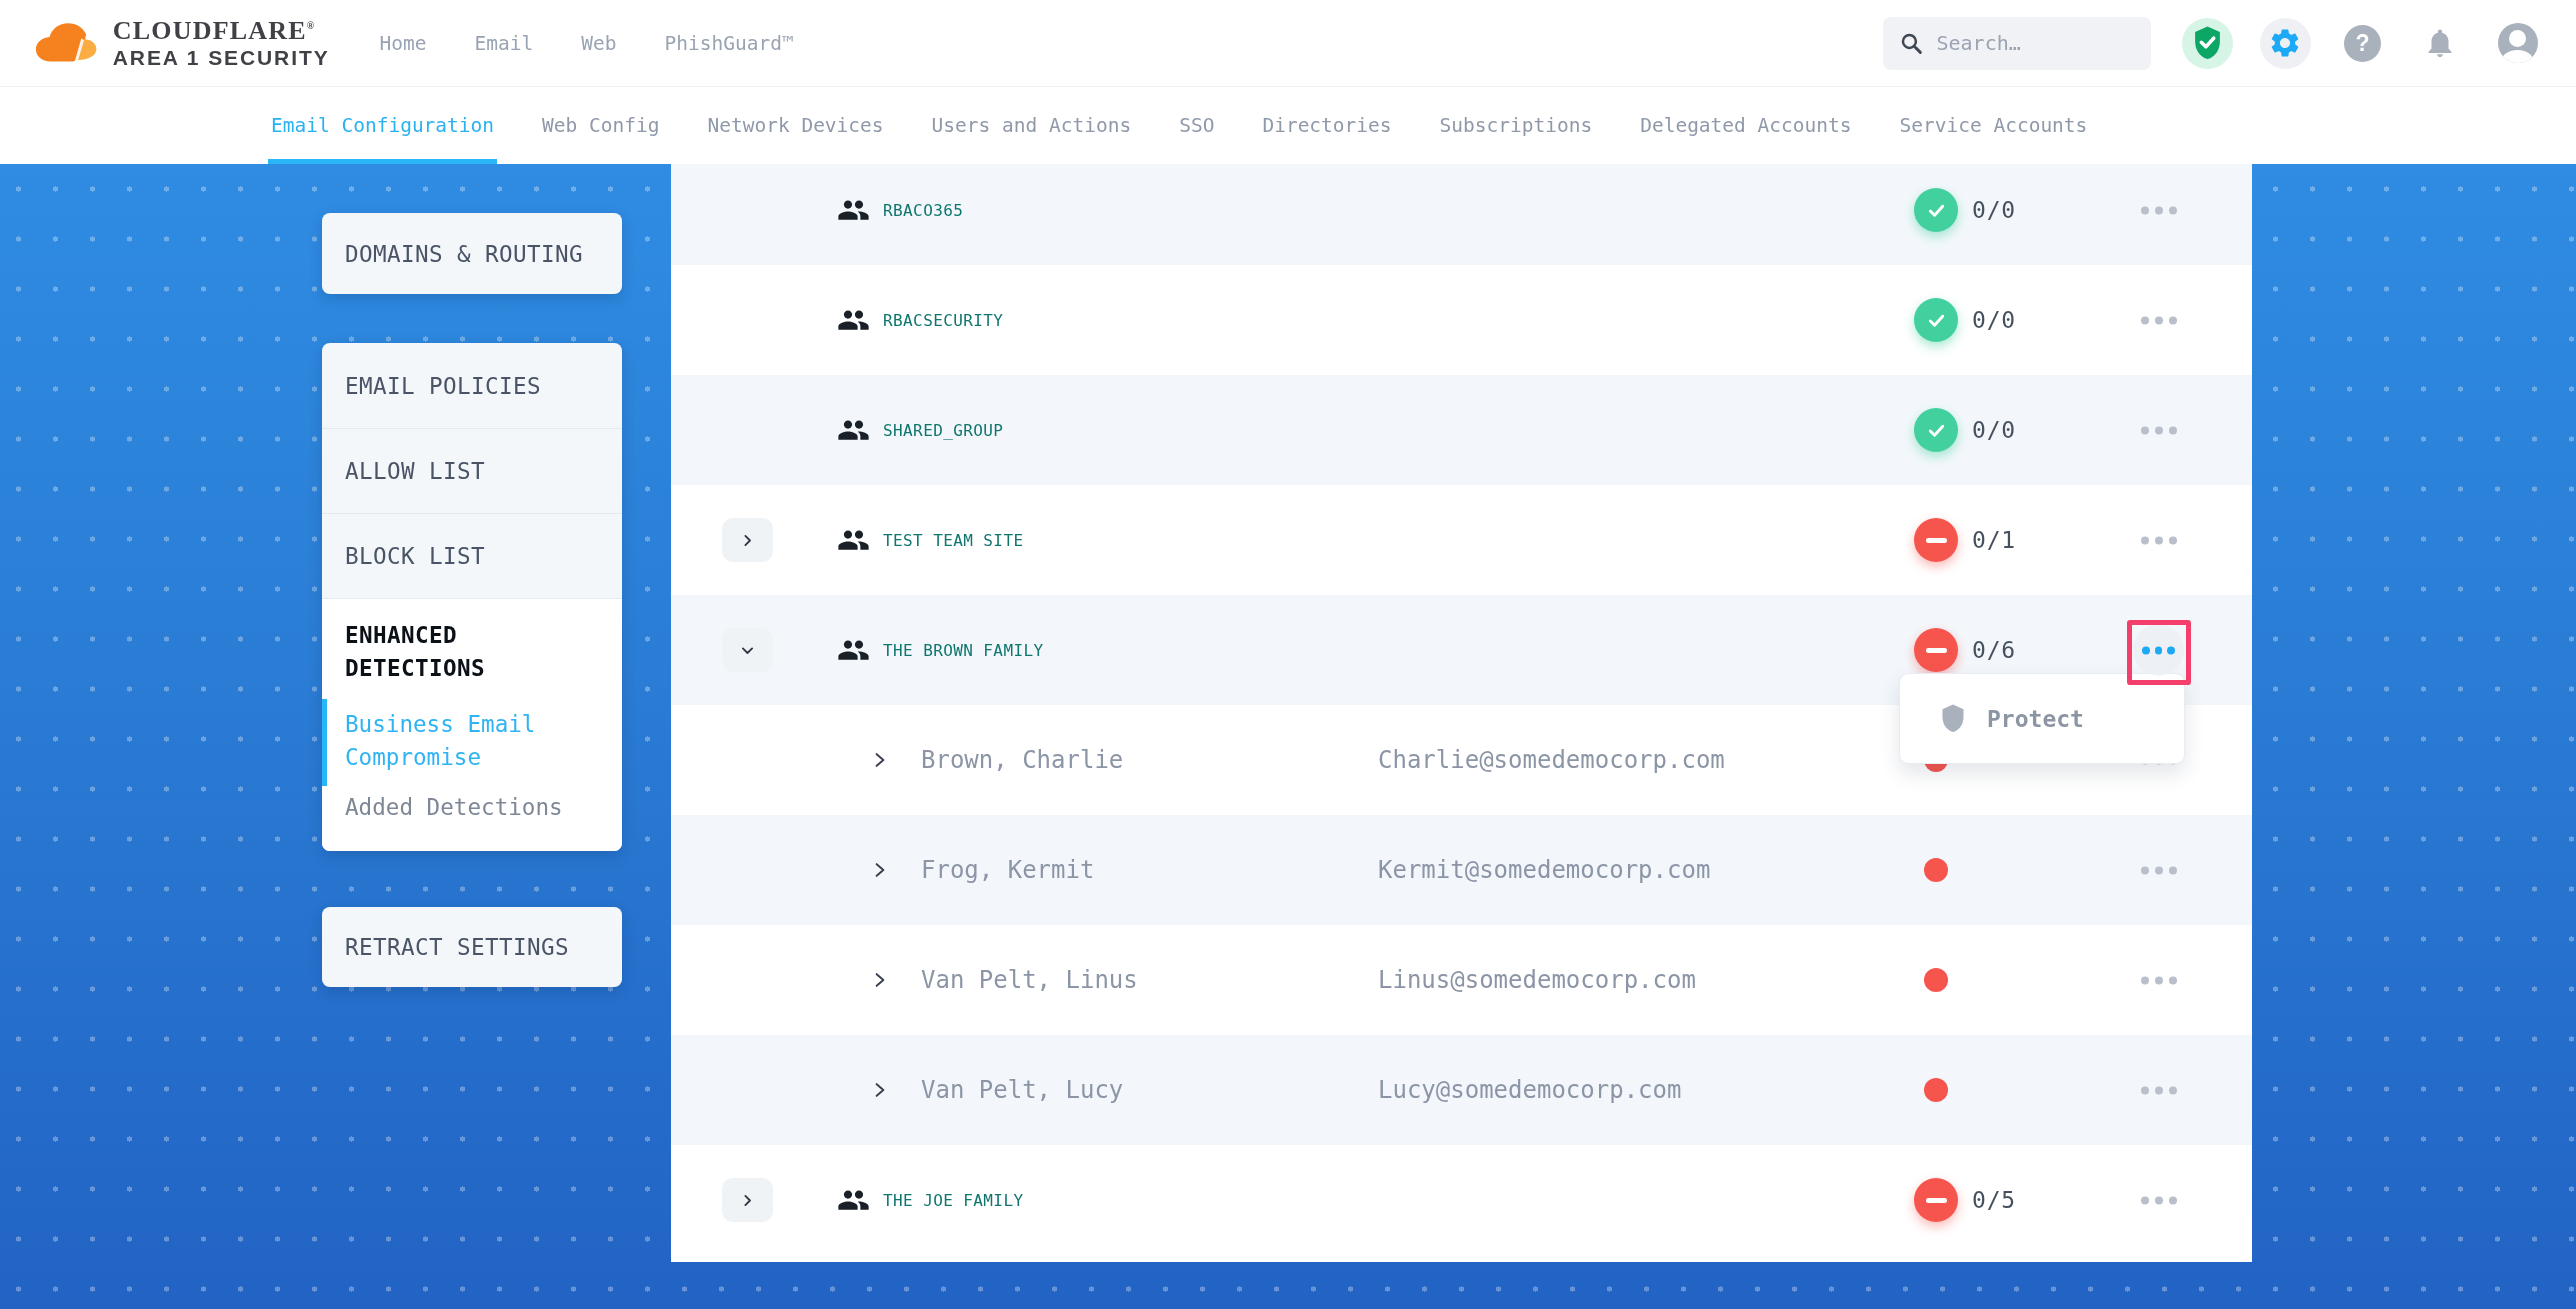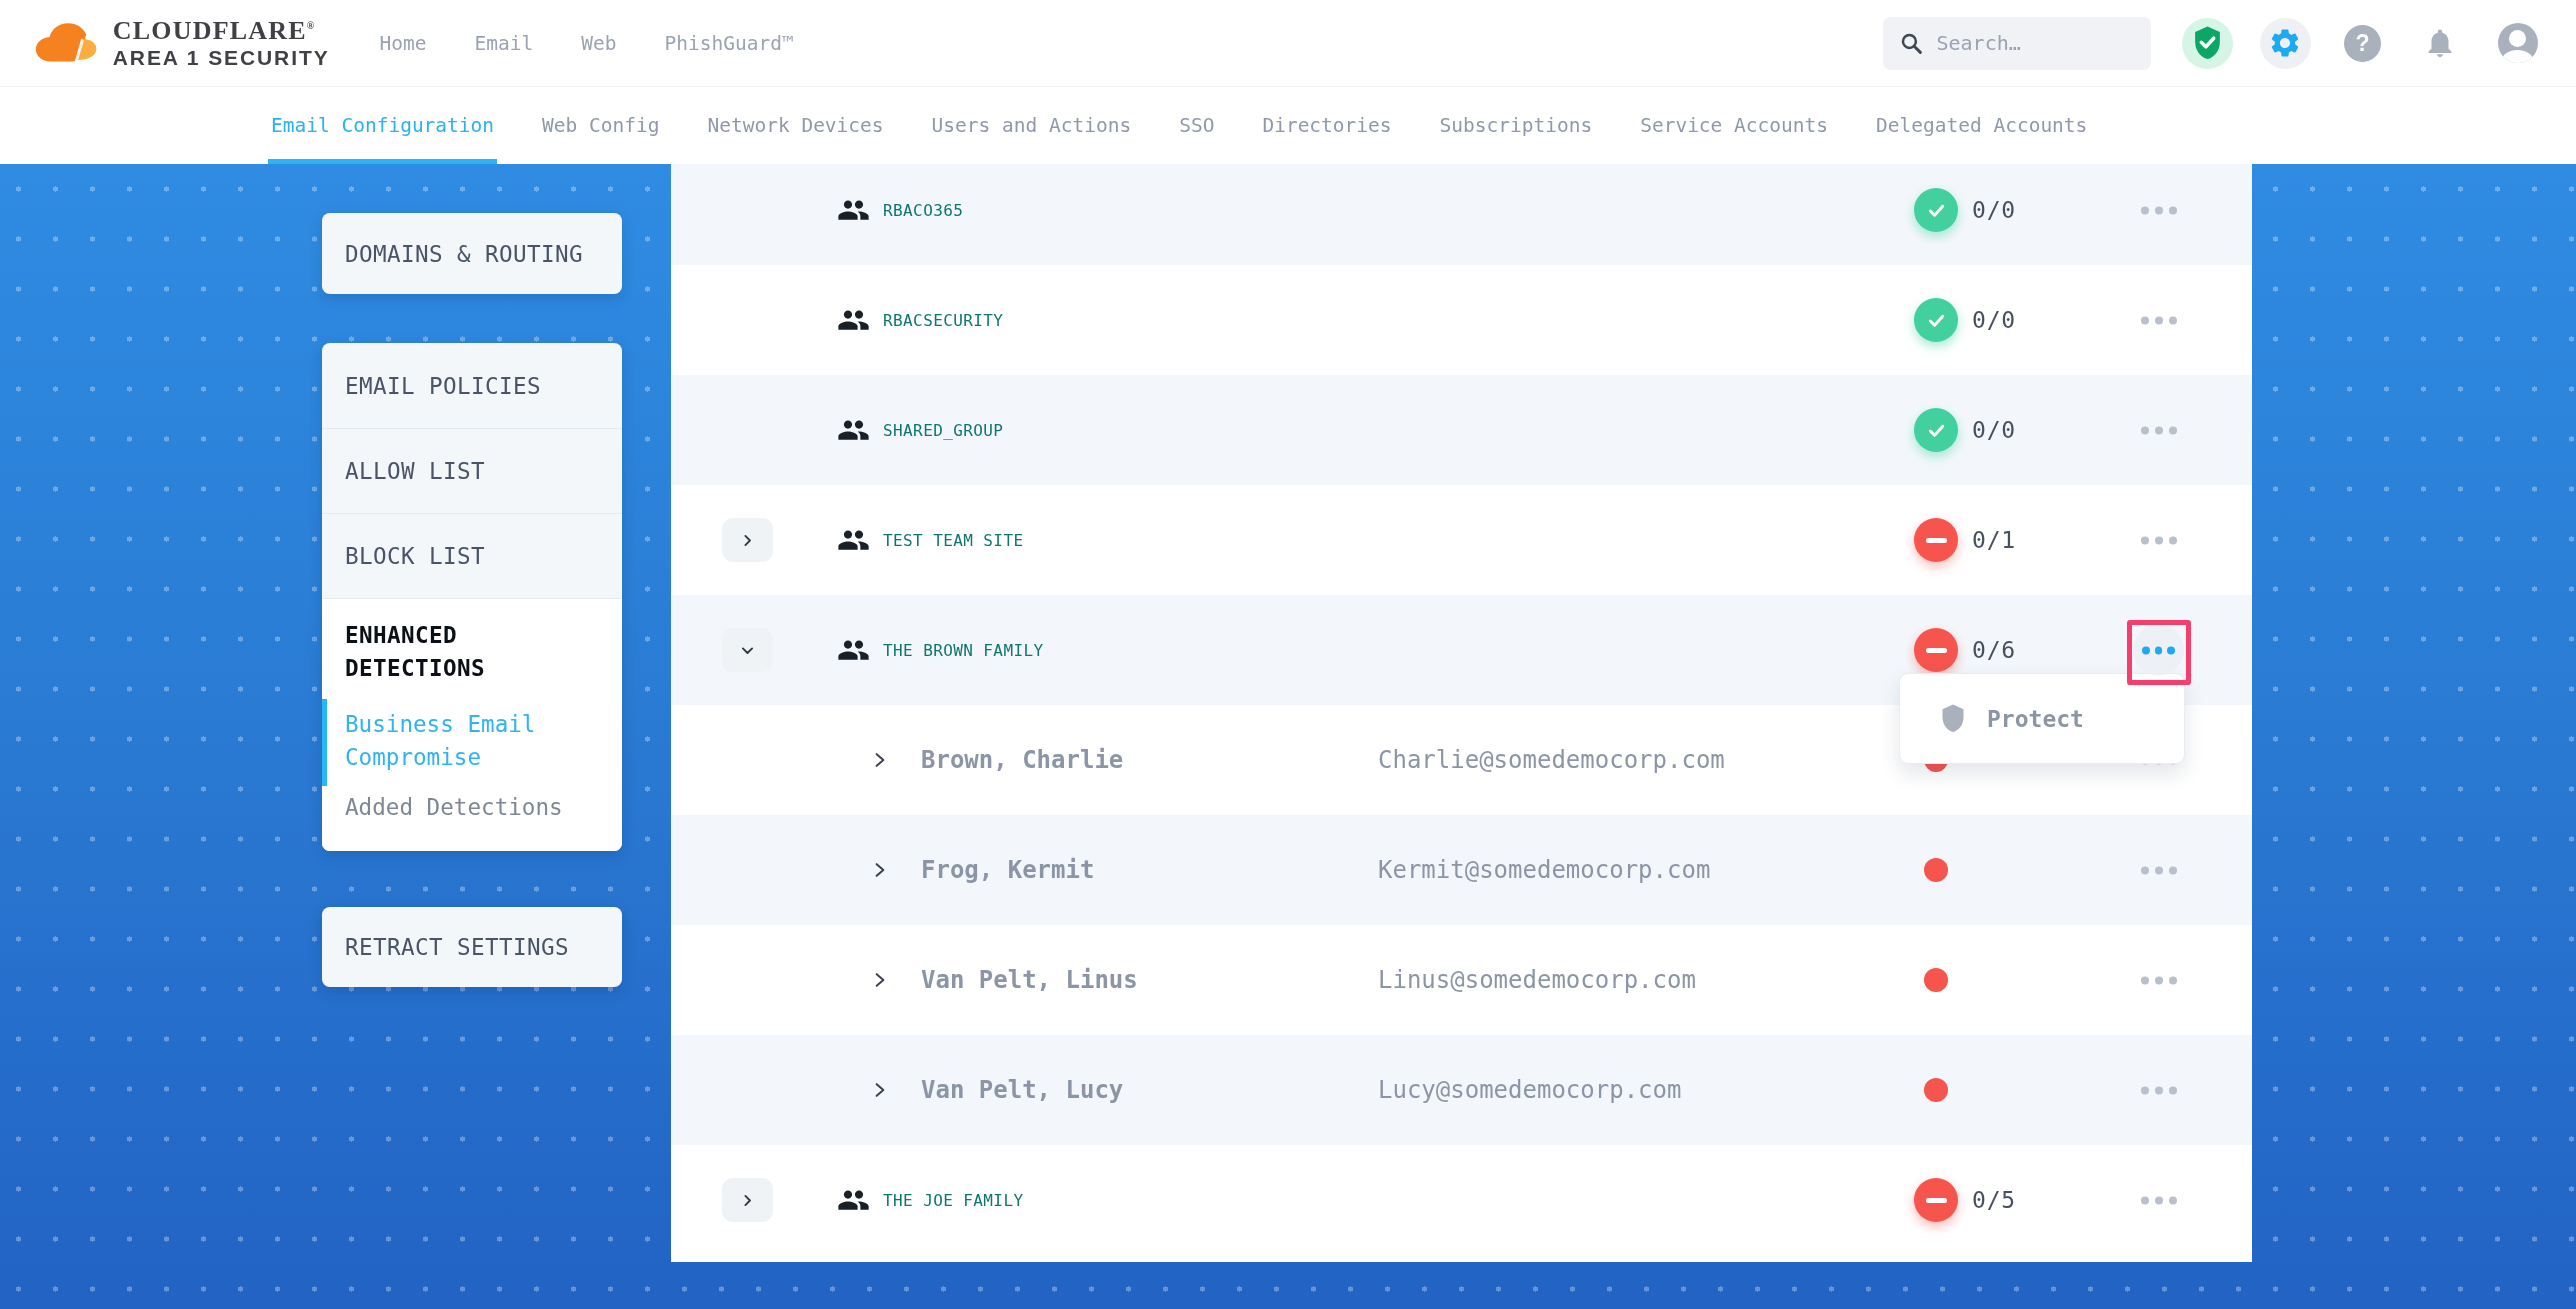--- a/index.html
+++ b/index.html
@@ -77,21 +77,21 @@
   .grid { position:absolute; left:671px; top:-8.6px; width:1581px; height:1107px; background:#fff;
     z-index:2; }
   .row { position:relative; height:110px; background:#fff; }
   .row.alt { background:#f3f7fb; }
   .row > * { position:absolute; top:50%; transform:translateY(-50%); }
   .expand-btn { left:51px; width:51px; height:44px; border-radius:11px; background:#f0f3f6;
     display:flex; align-items:center; justify-content:center; cursor:pointer; }
   .gicon { left:166px; width:33px; height:33px; }
   .gname { left:212px; font-size:16px; color:#0f766e; letter-spacing:0.4px; white-space:nowrap; }
   .mchevron { left:199px; width:20px; height:20px; }
-  .mname { left:250px; font-size:24px; color:#8b95a6; white-space:nowrap;font-weight:bold; }
+  .mname { left:250px; font-size:24px; color:#8b95a6; white-space:nowrap; }
   .memail { left:707px; font-size:24px; color:#8b95a6; white-space:nowrap; }
   .badge { left:1243px; width:44px; height:44px; border-radius:50%; display:flex;
     align-items:center; justify-content:center; }
   .badge.ok { background:#42d09e; box-shadow:0 4.7px 11px rgba(66,208,158,.45); }
   .badge.bad { background:#f6554e; box-shadow:0 4.7px 11px rgba(246,85,78,.40); }
   .minus-bar { width:21px; height:5.4px; border-radius:2.3px; background:#fff; }
   .sdot { left:1253px; width:24px; height:24px; border-radius:50%; background:#f6554e; }
   .count { left:1301px; font-size:23px; color:#47505f; letter-spacing:0.8px; }
   .menu-btn { left:1445px; width:86px; height:47px; display:flex; align-items:center;
     justify-content:center; gap:6.2px; cursor:pointer; }
@@ -170,22 +170,22 @@
 </header>
 
 <nav class="tabs">
   <span class="tab active">Email Configuration</span>
   <span class="tab">Web Config</span>
   <span class="tab">Network Devices</span>
   <span class="tab">Users and Actions</span>
   <span class="tab">SSO</span>
   <span class="tab">Directories</span>
   <span class="tab">Subscriptions</span>
+  <span class="tab">Delegated Accounts</span>
   <span class="tab">Service Accounts</span>
-  <span class="tab">Delegated Accounts</span>
 </nav>
 
 <div class="stage">
 
   <div class="side-card card-domains">
     <span class="side-label">DOMAINS &amp; ROUTING</span>
   </div>
 
   <div class="side-card card-policies">
     <div class="side-item">

